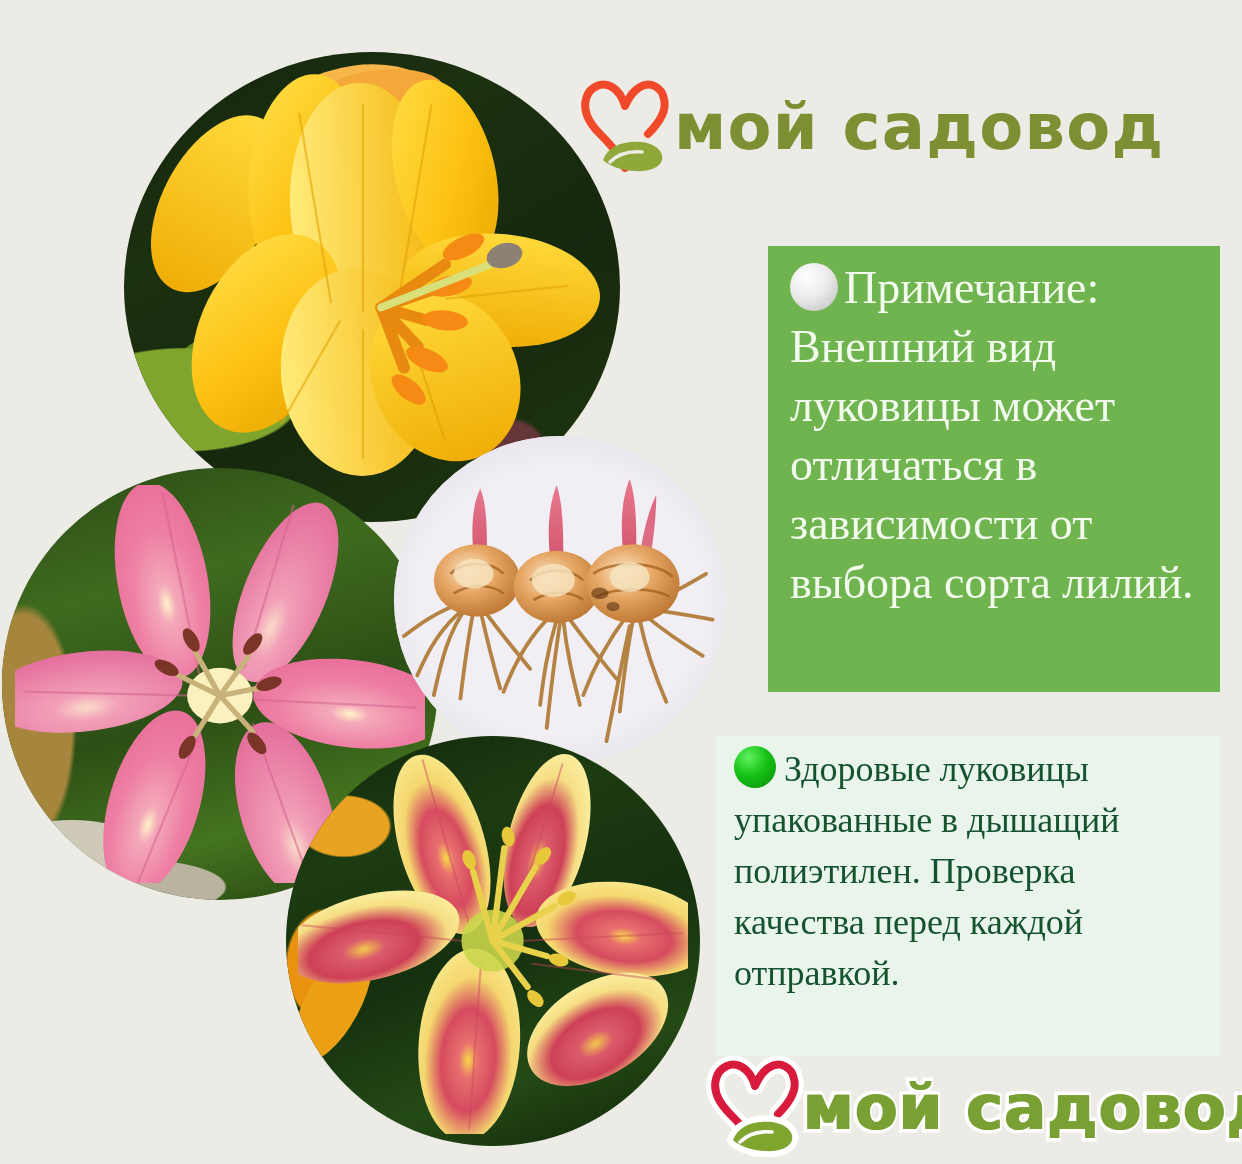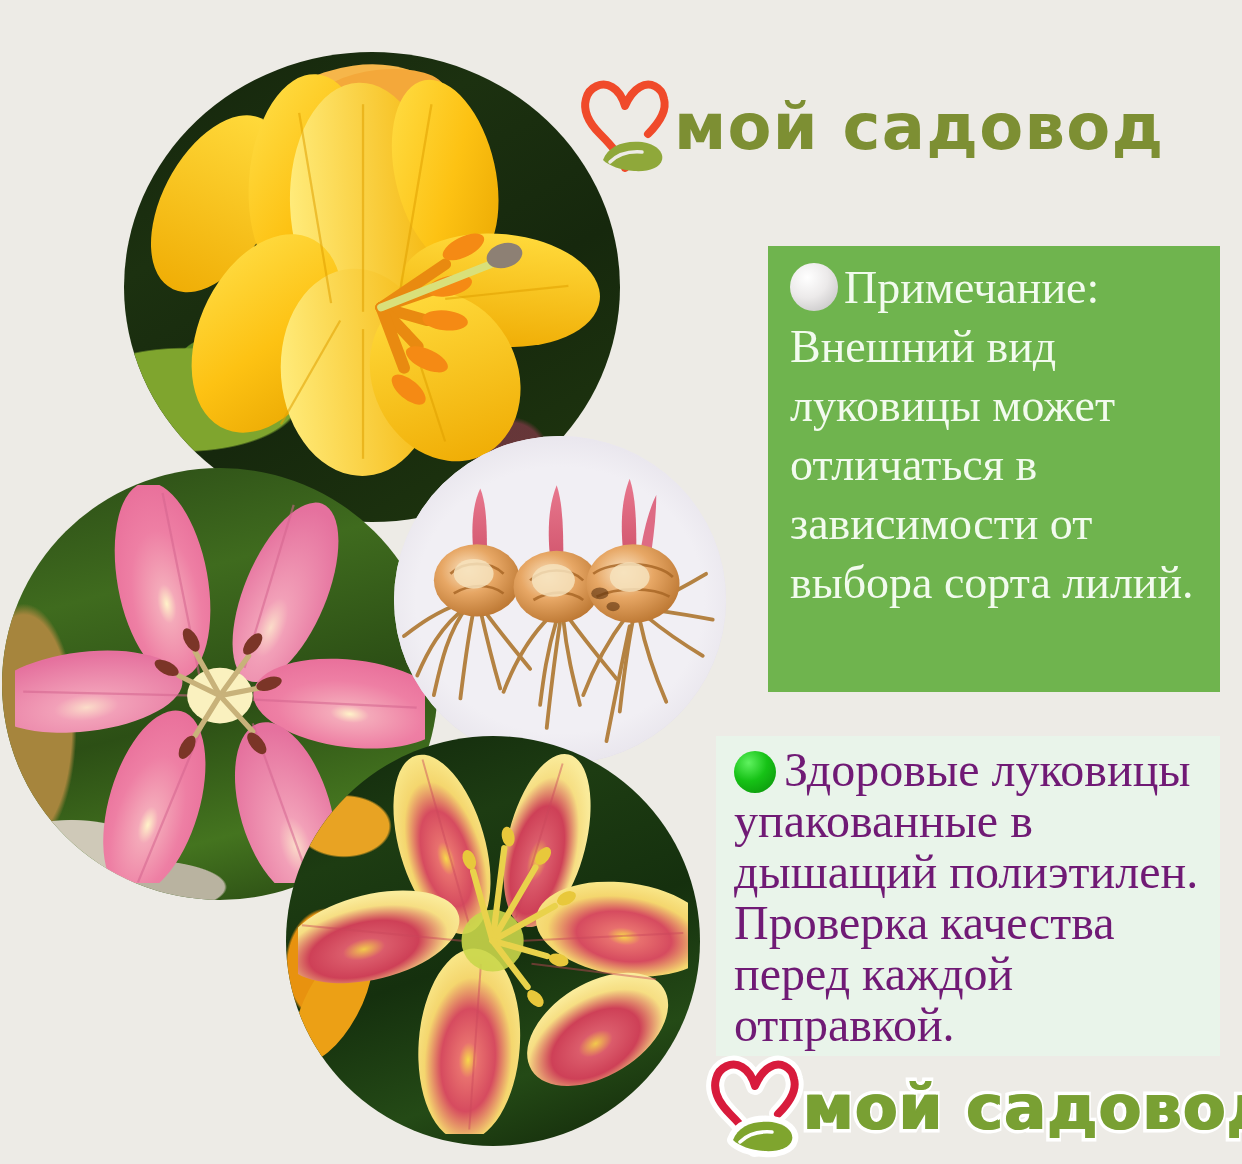--- a/index.html
+++ b/index.html
@@ -95,22 +95,22 @@
   }
 
   
   #quality-panel{
     position:absolute;left:716px;top:736px;width:504px;height:320px;
     background:#E9F4EA;
     box-sizing:border-box;
     padding:8px 10px 8px 18px;
   }
   #quality-panel .quality-text{
-    color:#701a75;
-    font-size:48px;
+    color:#14532d;
+    font-size:36px;
     line-height:51px;
     font-family:"Liberation Serif", serif;
     margin:0;
   }
   .dot-green{
     display:inline-block;width:42px;height:42px;border-radius:50%;
     background:radial-gradient(circle at 35% 28%, #5ff25f 0%, #16c216 45%, #0a8c0a 100%);
     vertical-align:-7px;margin-right:8px;
   }
 

